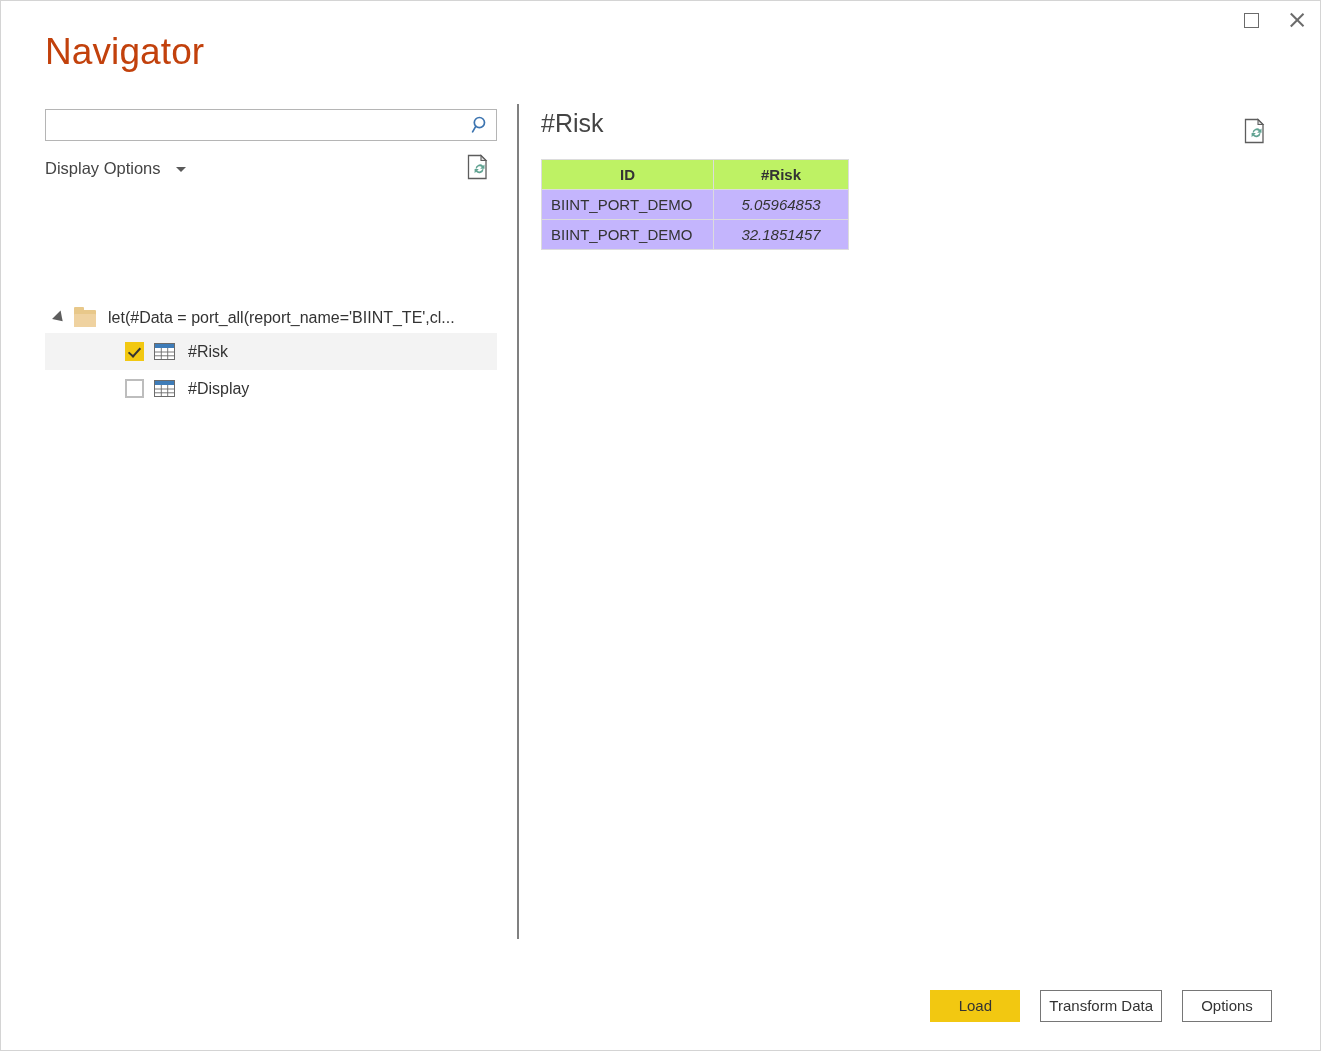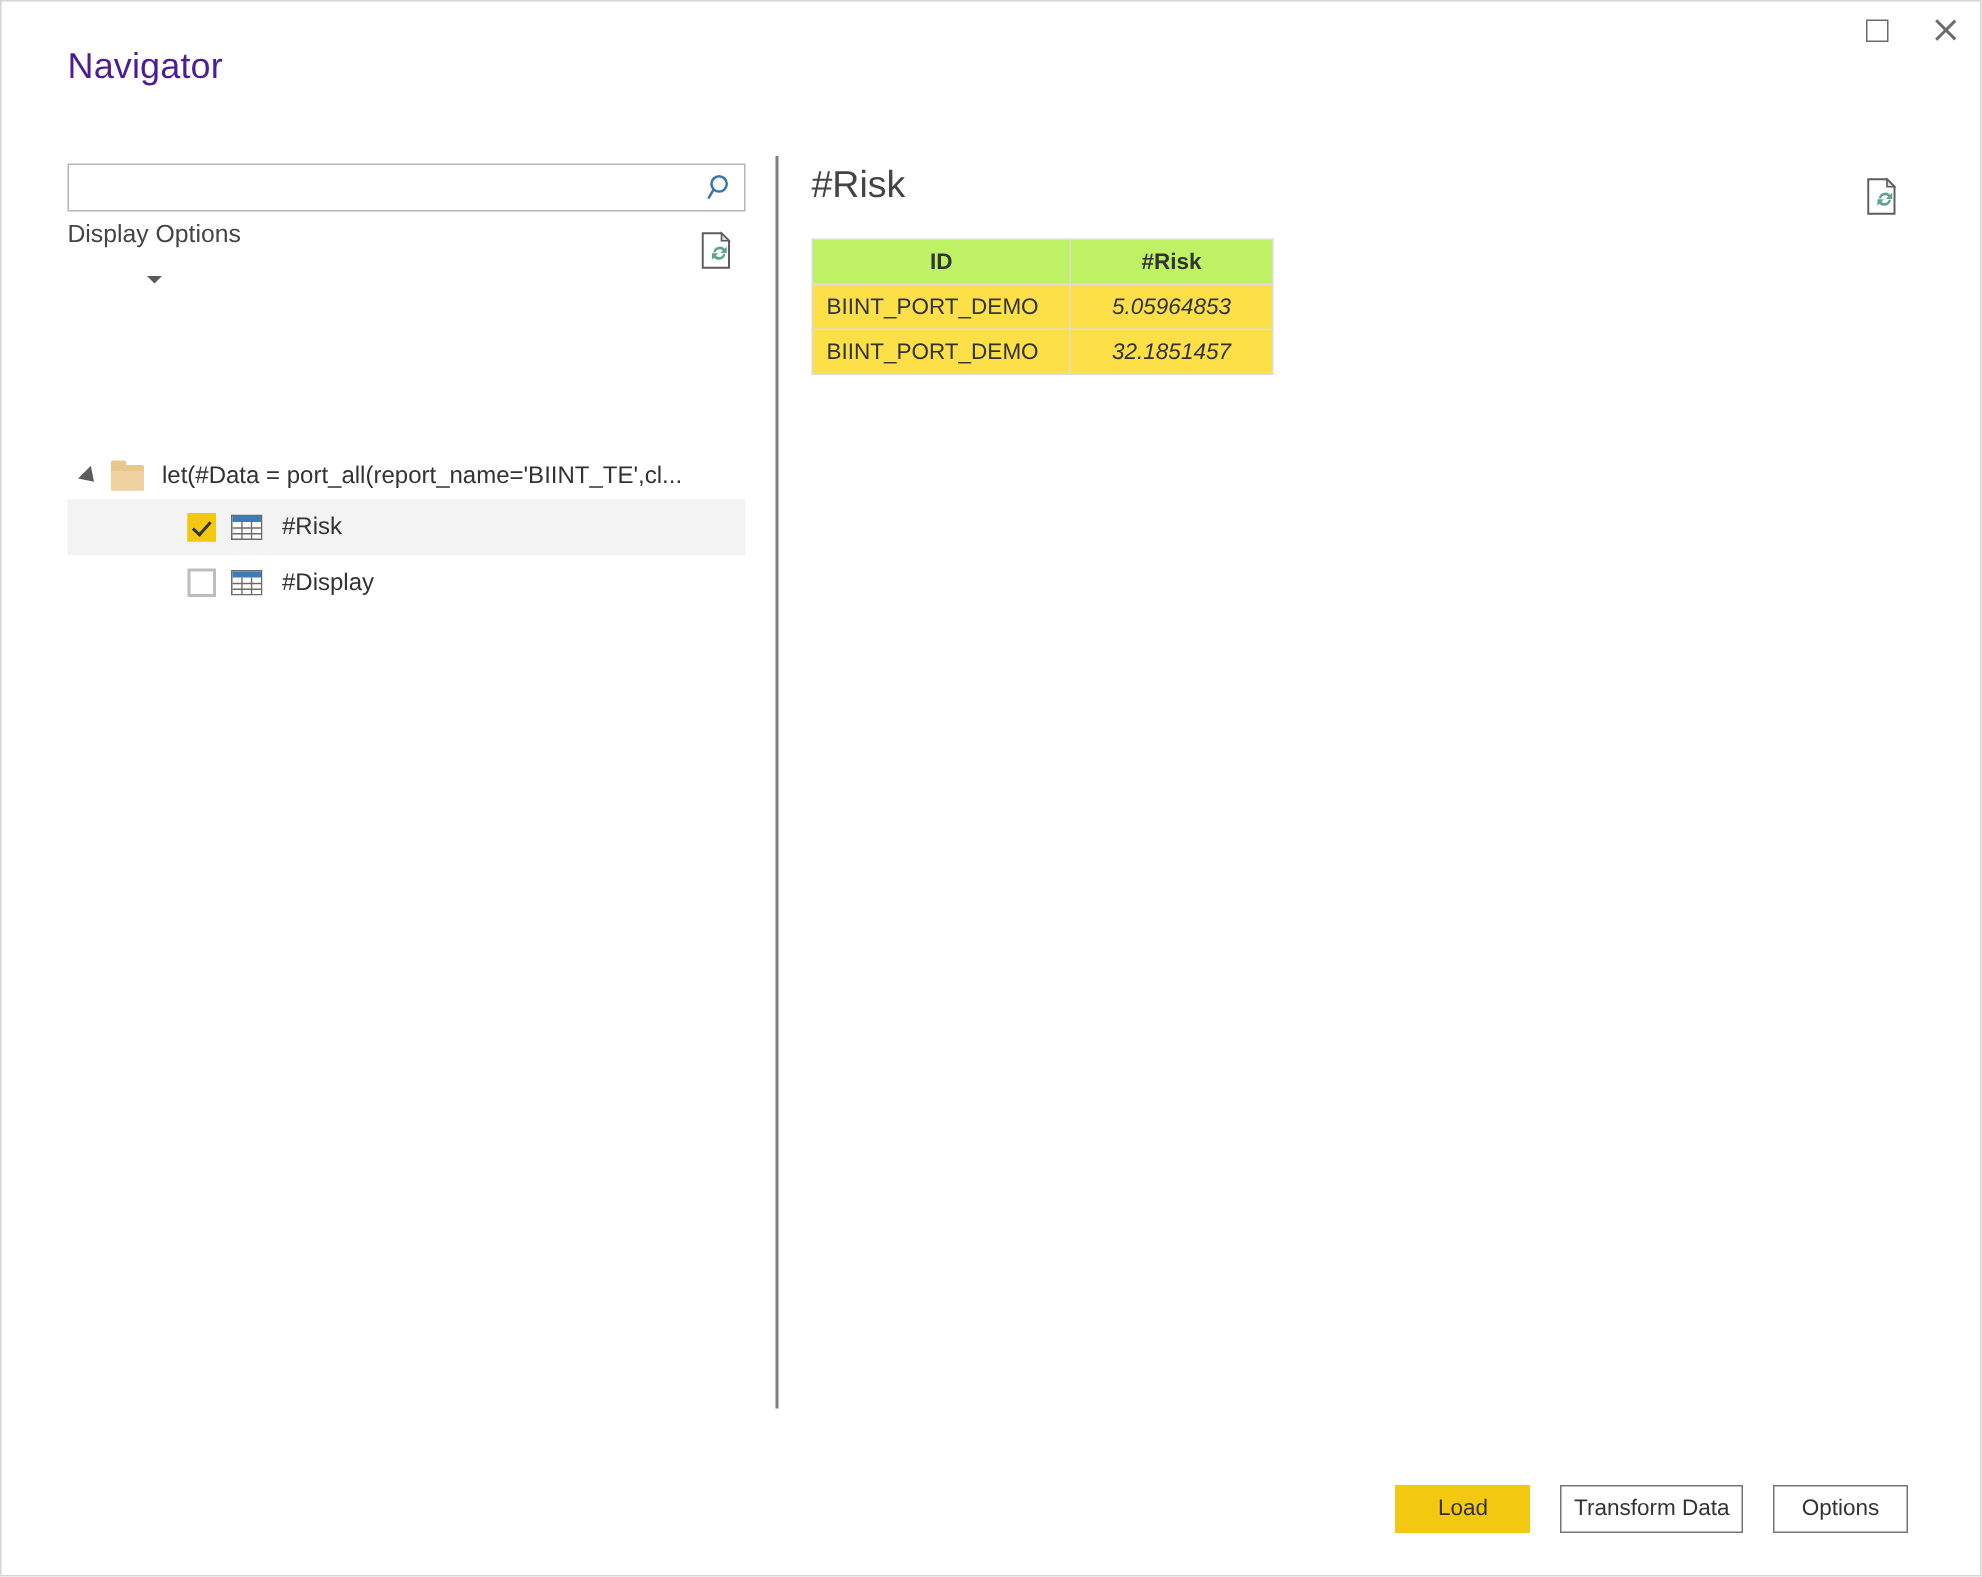--- a/index.html
+++ b/index.html
@@ -65,23 +65,23 @@
     background: #6b6b6b;
   }
   .close-glyph:before { transform: translateX(-50%) rotate(45deg); }
   .close-glyph:after  { transform: translateX(-50%) rotate(-45deg); }
 
   
   .page-title {
     position: absolute;
     left: 44px;
     top: 30px;
-    font-size: 24px;
+    font-size: 37px;
     font-weight: 300;
-    color: #4c1d95;
+    color: #c2410c;
     letter-spacing: 0.1px;
     white-space: nowrap;
   }
 
   
   .left-pane {
     position: absolute;
     left: 44px;
     top: 108px;
     width: 452px;
@@ -124,21 +124,20 @@
     height: 34px;
     margin-top: 10px;
     display: flex;
     align-items: center;
   }
   .display-options {
     display: flex;
     align-items: center;
     gap: 15px;
     cursor: default;
-    flex-direction: column;
   }
   .display-options-label {
     font-size: 16.5px;
     color: #444444;
     font-weight: 400;
   }
   .caret-down {
     width: 0;
     height: 0;
     border-left: 5px solid transparent;
@@ -318,21 +317,21 @@
     white-space: nowrap;
     overflow: hidden;
   }
   .preview-table th {
     background: #bef264;
     font-weight: bold;
     color: #333333;
     text-align: center;
   }
   .preview-table td {
-    background: #fde047;
+    background: #c4b5fd;
     color: #333333;
   }
   .preview-table .col-id   { width: 172px; }
   .preview-table .col-num  { width: 135px; }
   .preview-table td.num {
     text-align: center;
     font-style: italic;
   }
 
   

